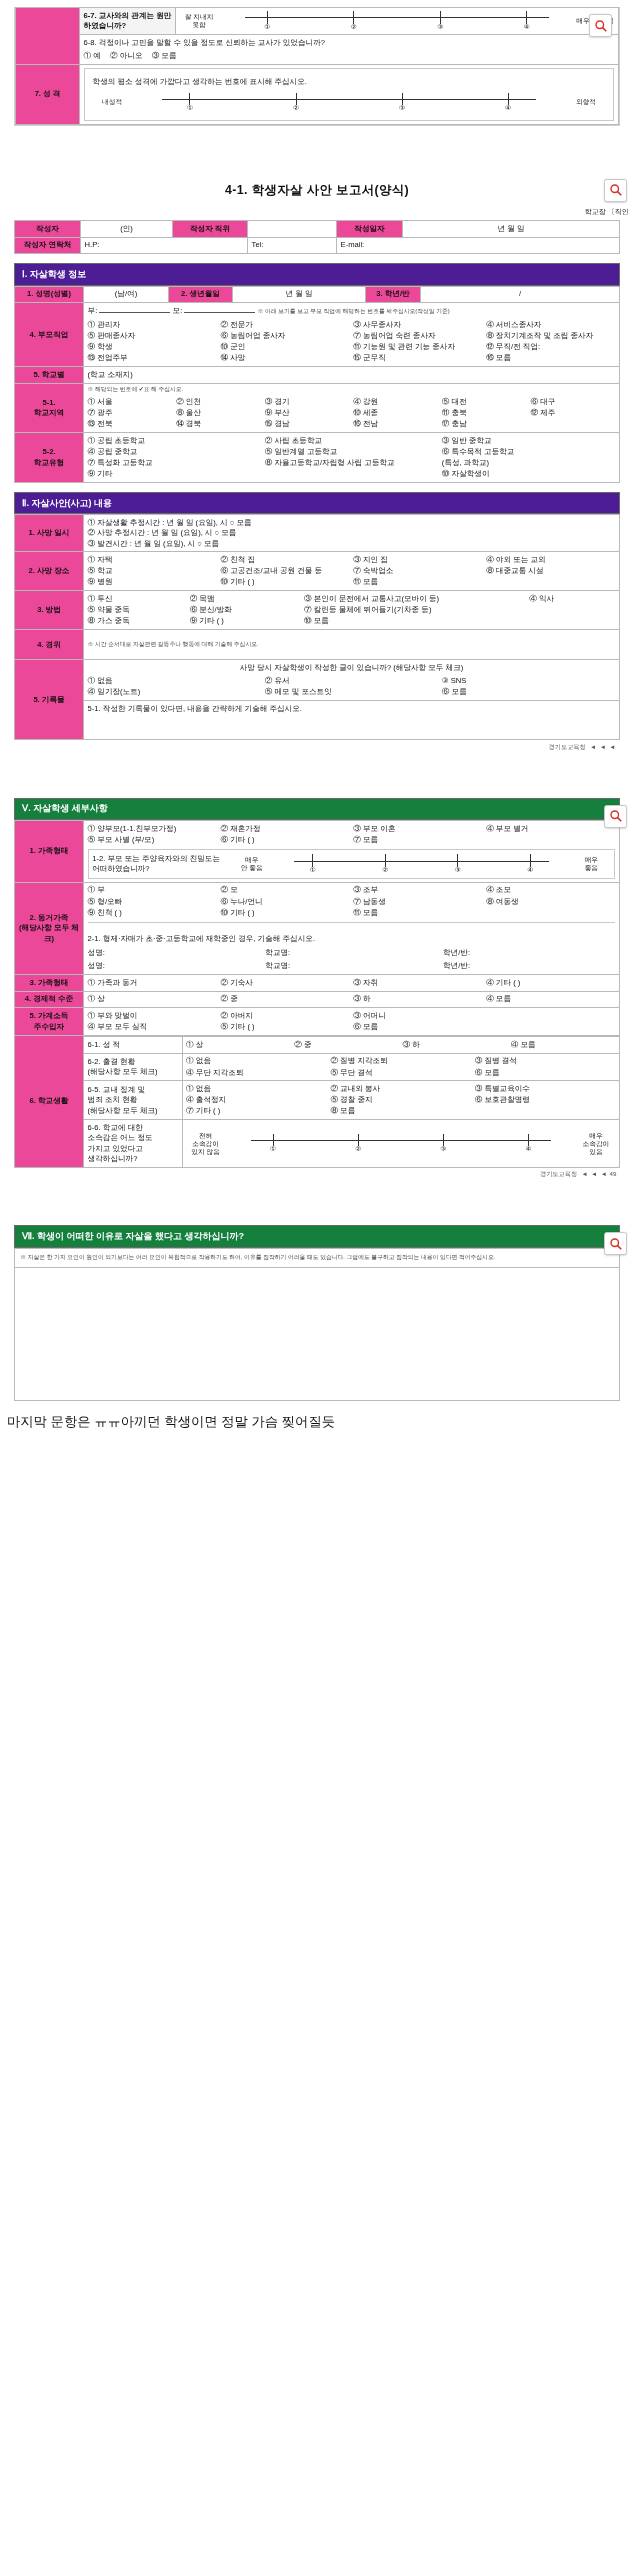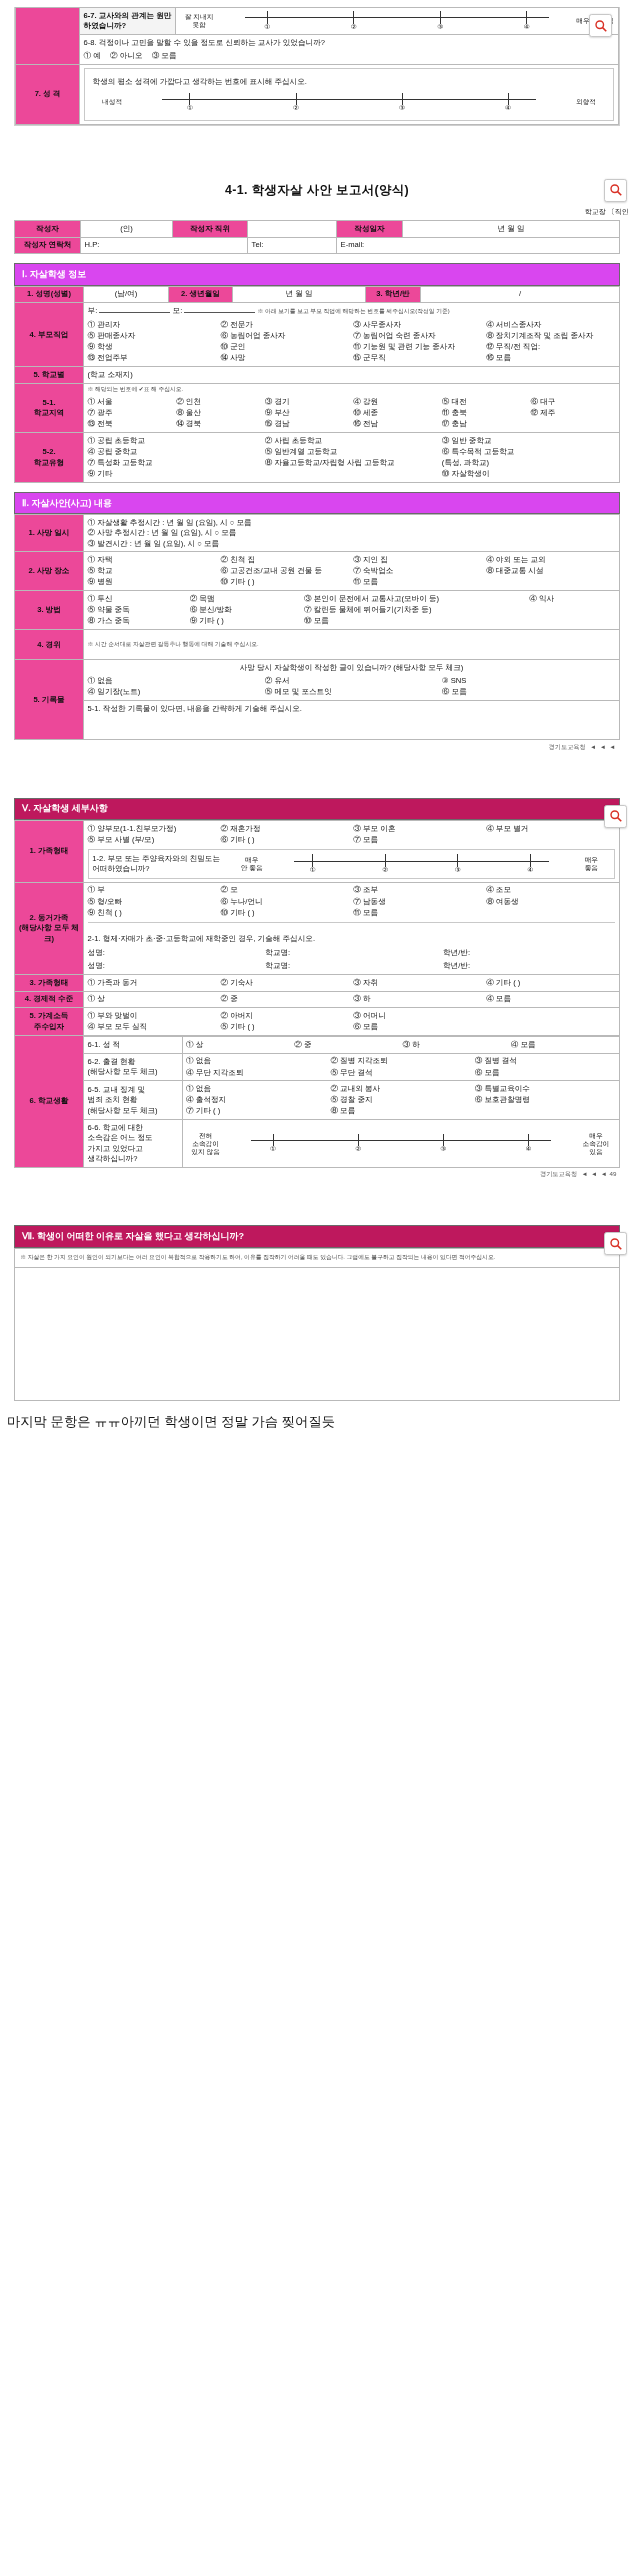--- a/index.html
+++ b/index.html
@@ -27,28 +27,28 @@
     line-height:1.35;
   }
   .lbl { background:#ec4899; text-align:center; font-weight:bold; }
   .lbl-l { background:#f4f4f4; text-align:left; font-weight:bold; }
   .ctr { text-align:center; }
   .nowrap { white-space:nowrap; }
   .tiny { font-size:5.8px; color:#444; }
 
   
   .secbar {
-    background:#d946ef;
+    background:#4c1d95;
     color:#fff;
     font-weight:bold;
     font-size:9px;
     padding:3.6px 7px;
     border:0.9px solid #6a6a6a;
   }
-  .secbar.dark { background:#be185d; }
+  .secbar.dark { background:#15803d; }
 
   
   .scale {
     display:flex;
     align-items:center;
     gap:5.3px;
     width:100%;
   }
   .scale .end {
     font-size:6.7px;

